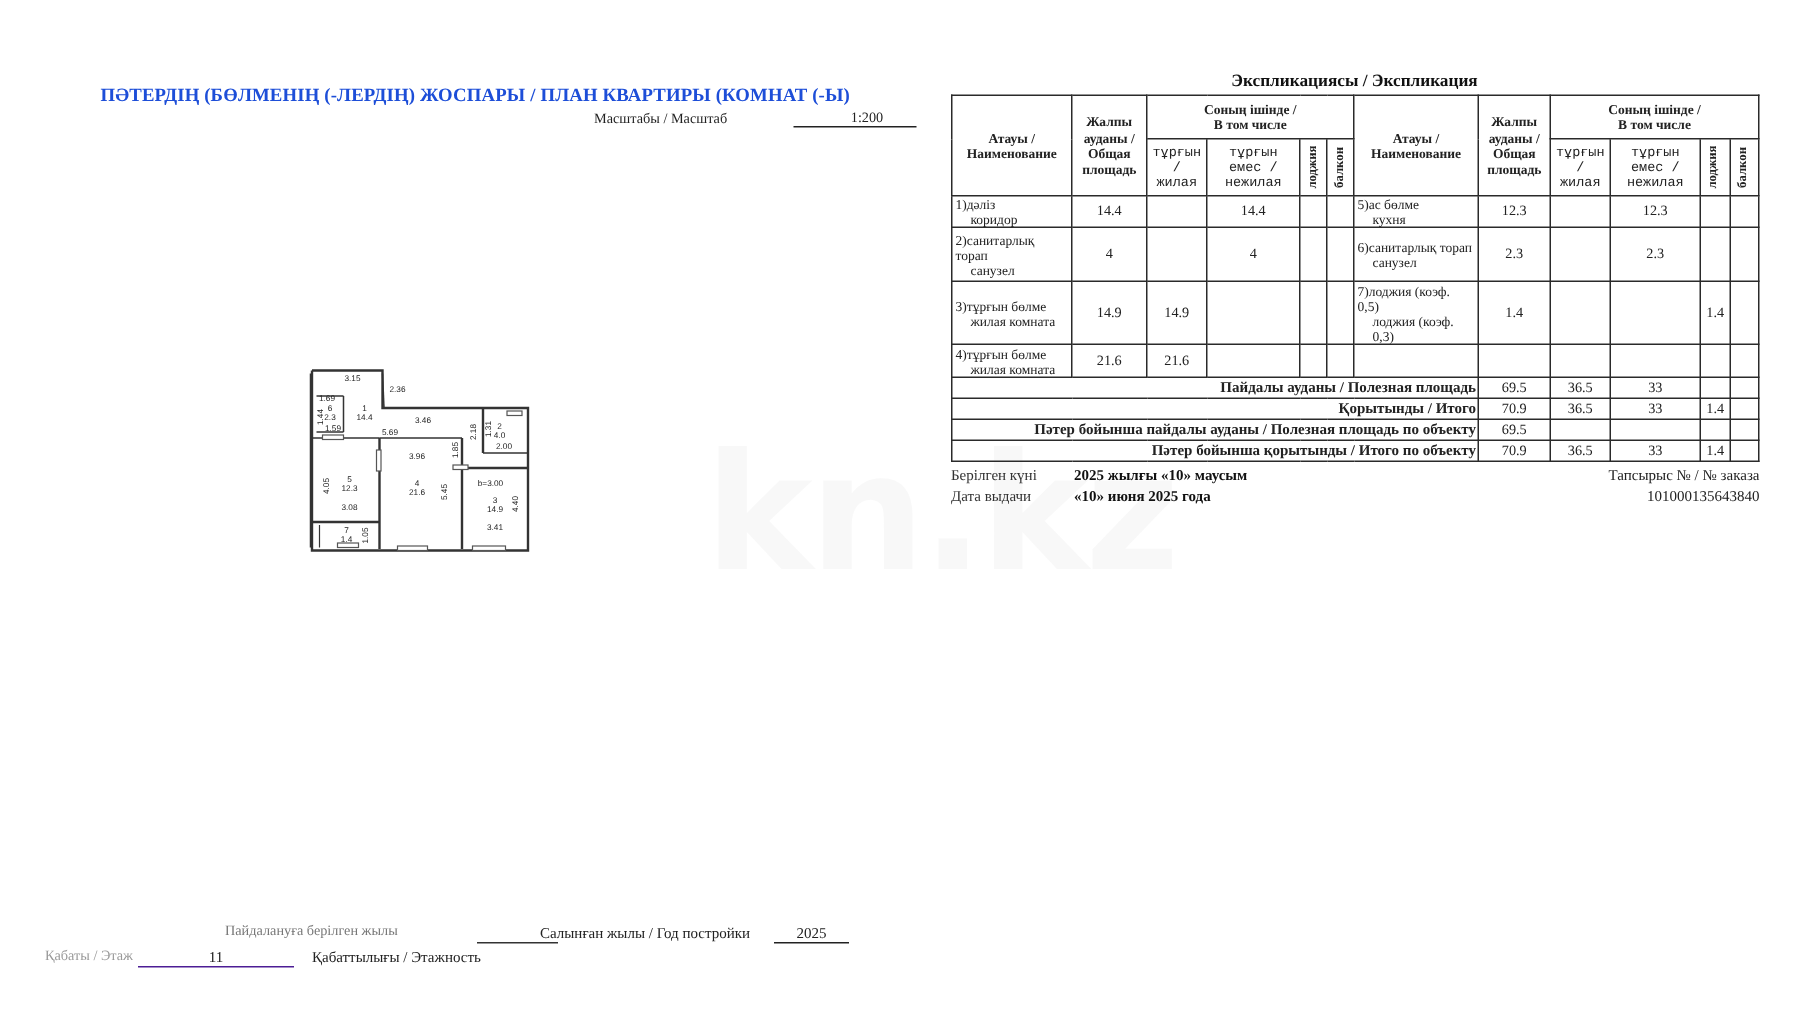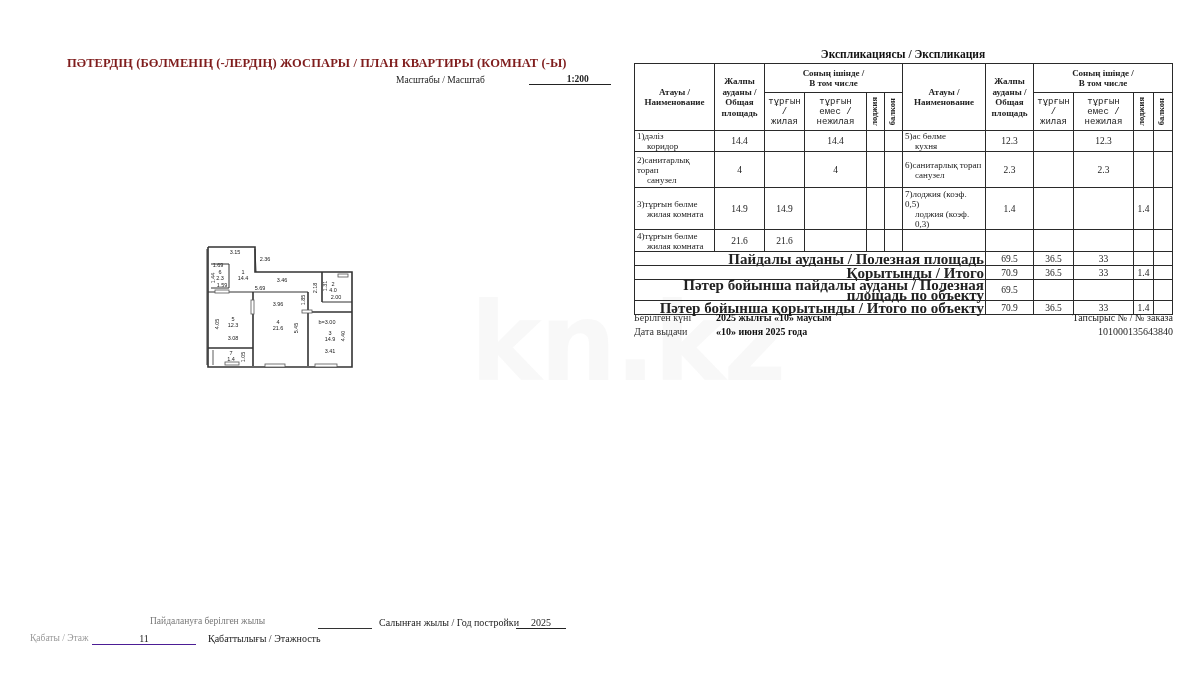--- a/index.html
+++ b/index.html
@@ -2,52 +2,52 @@
 <html><head>
 <meta charset="utf-8">
 <style>
   * { box-sizing: border-box; margin: 0; padding: 0; }
   html, body { width: 1200px; height: 673px; background: #ffffff; overflow: hidden; }
   body { position: relative; font-family: "Liberation Serif", "DejaVu Serif", serif; color: #1a1a1a; }
 
   .abs { position: absolute; }
 
   
-  .plan-title { left: 67px; top: 56px; font-size: 12.5px; font-weight: bold; letter-spacing: 0.1px; white-space: nowrap; color: #7f1d1d; }
+  .plan-title { left: 67px; top: 56px; font-size: 12.5px; font-weight: bold; letter-spacing: 0.1px; white-space: nowrap; color: #1d4ed8; }
   .scale-row { left: 396px; top: 74px; font-size: 9.5px; white-space: nowrap; display: flex; align-items: flex-end; color: #222; gap: 36px; }
-  .scale-line { display: inline-block; width: 82px; border-bottom: 1px solid #222; text-align: right; padding-right: 22px; margin-left: 8px; font-size: 9.5px; font-weight: bold; }
+  .scale-line { display: inline-block; width: 82px; border-bottom: 1px solid #222; text-align: right; padding-right: 22px; margin-left: 8px; font-size: 9.5px; }
 
   
   .floor-plan { left: 205px; top: 244px; width: 152px; height: 126px; }
 
   
   .expl-title { left: 634px; top: 48px; width: 538px; text-align: center; font-size: 11.5px; font-weight: bold; color: #111; }
 
   table.expl { position: absolute; left: 634px; top: 63px; border-collapse: collapse; table-layout: fixed; font-size: 9px; color: #222; }
   table.expl td { border: 1px solid #2a2a2a; padding: 0 2px; vertical-align: middle; line-height: 10px; }
   table.expl .hd { text-align: center; font-weight: bold; font-size: 9px; line-height: 10.5px; }
   table.expl .hd2 { text-align: center; font-size: 9px; line-height: 10px; font-family: Liberation Mono, monospace; }
   table.expl .vert { writing-mode: vertical-rl; transform: rotate(180deg); text-align: center; font-size: 8.5px; font-weight: bold; padding: 2px 0; }
   table.expl .nm { text-align: left; font-size: 9px; line-height: 10px; margin-left: 20px; }
   table.expl .num { text-align: center; font-size: 9.5px; }
-  table.expl .lbl { text-align: right; font-weight: bold; font-size: 15px; padding-right: 1px; }
+  table.expl .lbl { text-align: right; font-weight: bold; font-size: 10px; padding-right: 1px; }
   .indent { padding-left: 10px; display: block; }
 
   
   .issue { left: 634px; top: 311px; font-size: 10px; color: #333; line-height: 14px; }
   .issue-val { left: 716px; top: 311px; font-size: 10px; font-weight: bold; line-height: 14px; color: #111; }
   .order { left: 1000px; top: 311px; width: 173px; text-align: right; font-size: 10px; line-height: 14px; color: #222; }
 
   
   .watermark { left: 470px; top: 280px; font-family: "DejaVu Sans", sans-serif; font-size: 108px; font-weight: bold; color: rgba(200,200,200,0.12); letter-spacing: -2px; white-space: nowrap; }
 
   
   .foot1 { left: 150px; top: 616px; font-size: 9.5px; color: #777; white-space: nowrap; }
   .foot1-line { left: 318px; top: 628px; width: 54px; border-bottom: 1px solid #333; }
-  .foot-year-lbl { left: 379px; top: 617px; font-size: 10px; white-space: nowrap; color: #222; }
+  .foot-year-lbl { left: 360px; top: 617px; font-size: 10px; white-space: nowrap; color: #222; }
   .foot-year { left: 516px; top: 617px; width: 50px; border-bottom: 1px solid #222; text-align: center; font-size: 10px; color: #222; }
   .foot2-lbl { left: 30px; top: 633px; font-size: 9.5px; color: #999; white-space: nowrap; }
   .foot2-line { left: 92px; top: 633px; width: 104px; border-bottom: 1px solid #4c1d95; text-align: center; font-size: 10px; color: #222; }
   .foot-floors-lbl { left: 208px; top: 633px; font-size: 10px; color: #222; white-space: nowrap; }
   .foot-floors { left: 318px; top: 633px; width: 248px; border-bottom: 5px solid #a16207; text-align: center; font-size: 10px; color: #222; margin-top: 48px; }
 
   svg text { font-family: "Liberation Sans", sans-serif; }
 </style>
 </head>
 <body>

